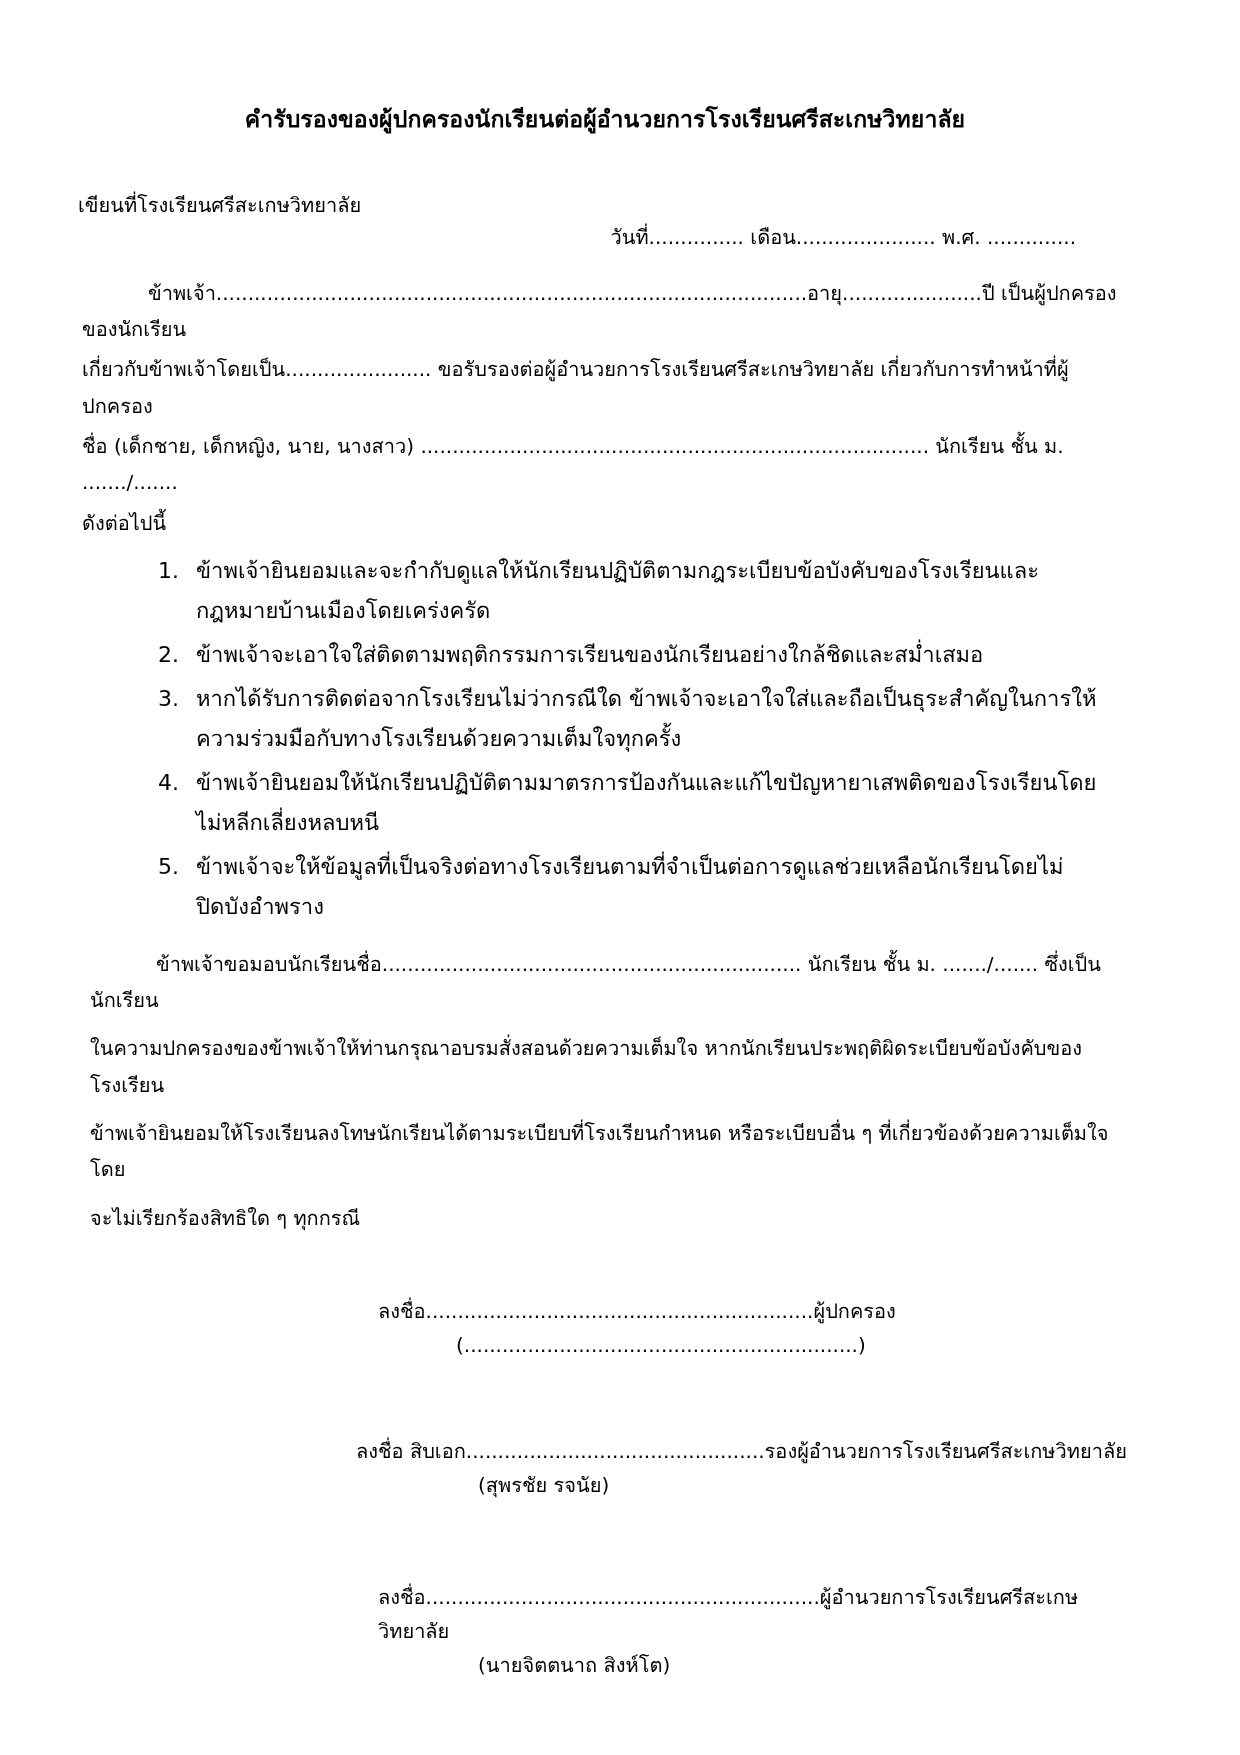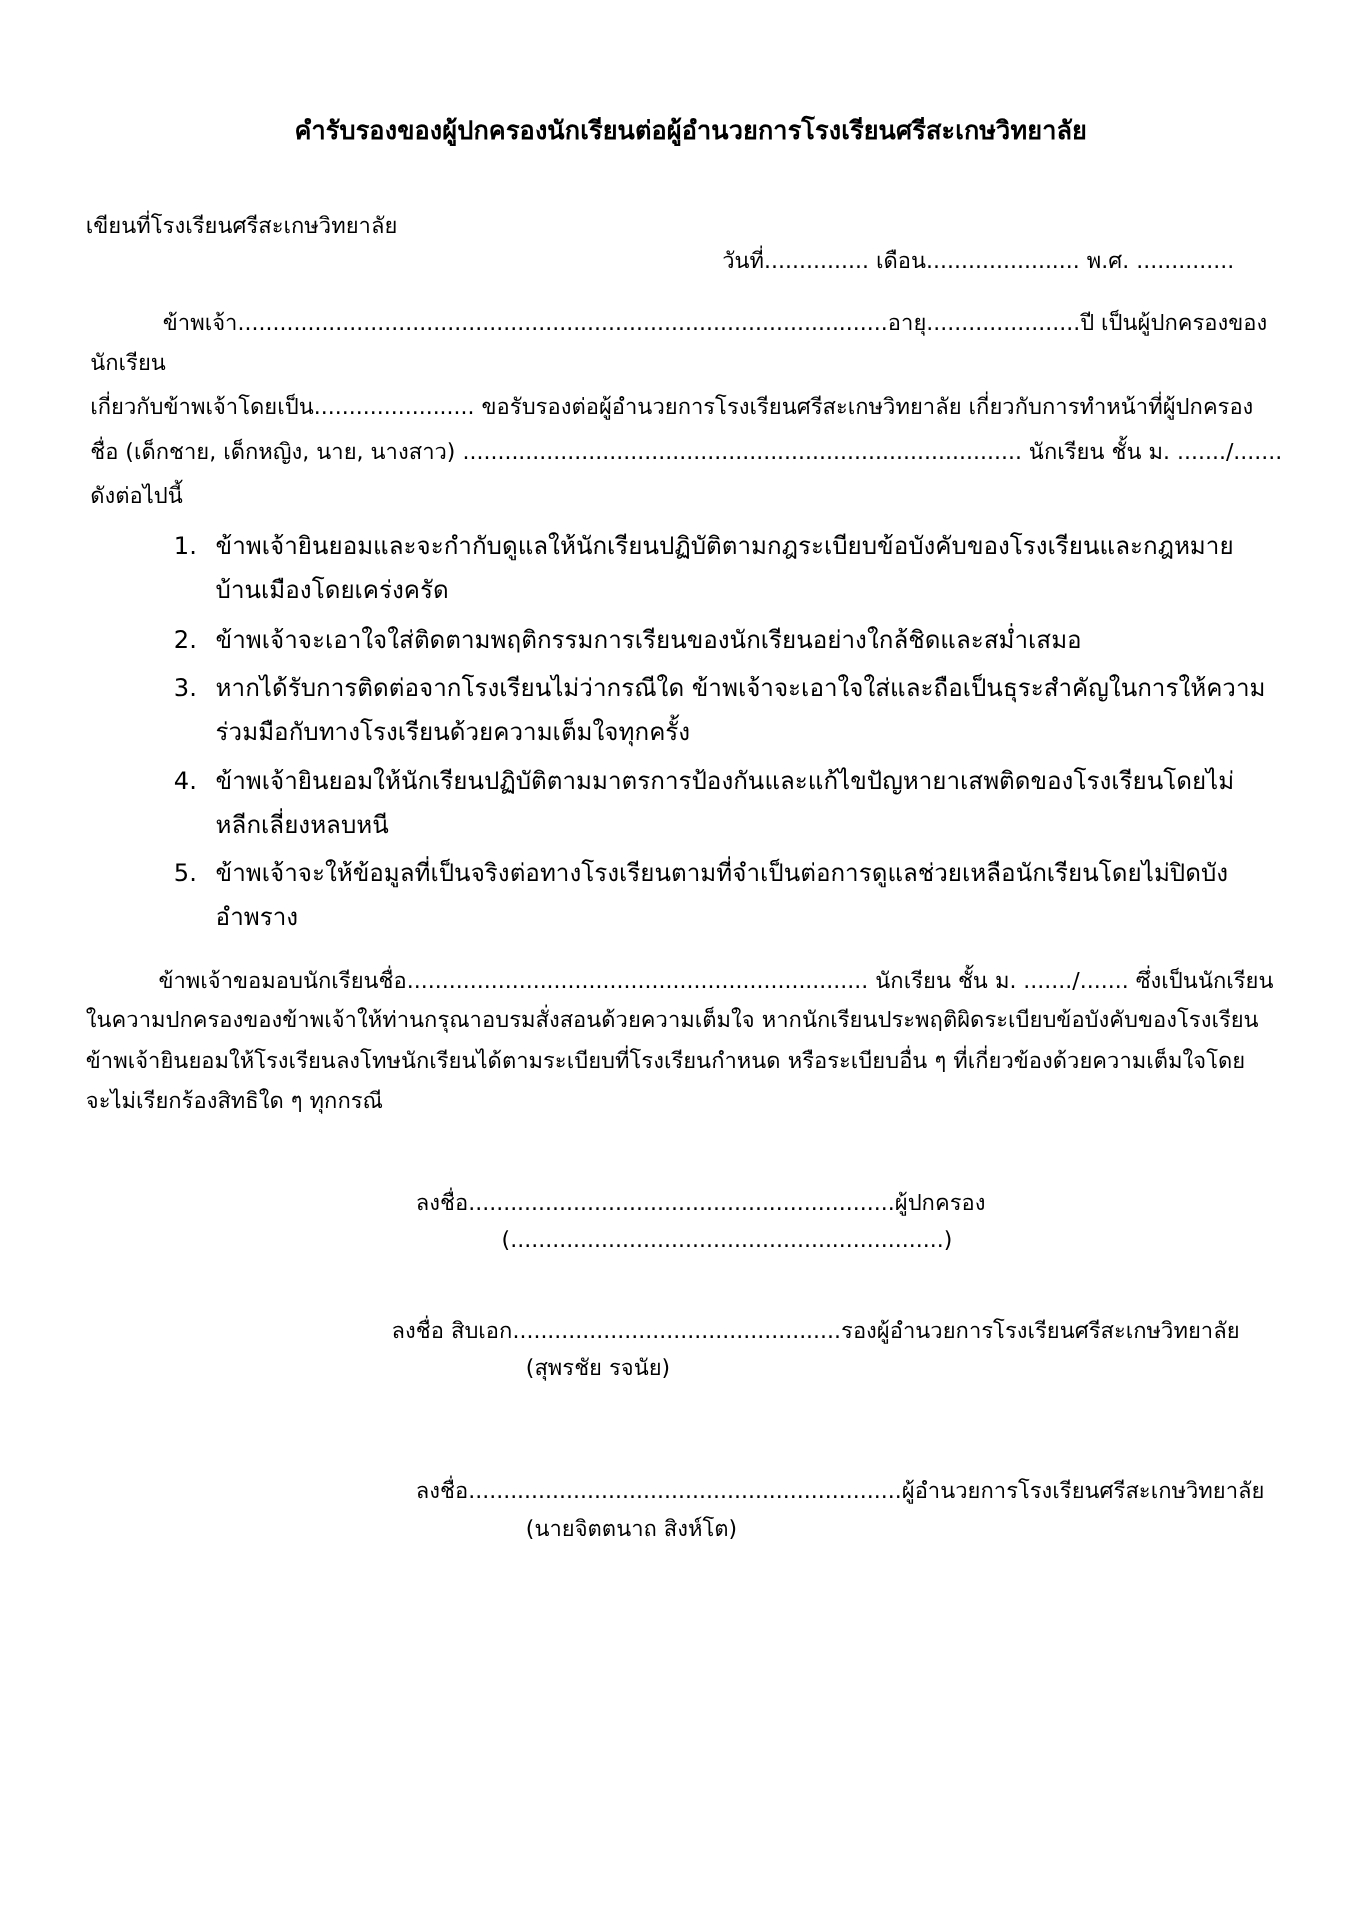--- a/index.html
+++ b/index.html
@@ -11,21 +11,21 @@
     width: 1240px;
     min-height: 1755px;
     font-family: "DejaVu Sans", "Liberation Sans", sans-serif;
     color: #000000;
     -webkit-font-smoothing: antialiased;
   }
   .page {
     width: 1240px;
     min-height: 1755px;
     box-sizing: border-box;
-    padding: 96px 62px 60px 78px;
+    padding: 96px 108px 60px 78px;
     position: relative;
   }
   .doc-title {
     text-align: center;
     font-size: 23px;
     font-weight: bold;
     letter-spacing: 0.1px;
     margin: 6px 0 0 0;
     line-height: 1.5;
   }
@@ -61,34 +61,35 @@
   }
   ol.clauses > li {
     margin-bottom: 4px;
     padding-left: 10px;
   }
   .closing-block {
     margin-top: 18px;
     font-size: 20px;
     line-height: 1.82;
   }
-  .closing-block p { margin: 0; }
+  .closing-block p { margin: 12px; }
   .sig-area {
     margin-top: 58px;
     font-size: 20px;
     line-height: 1.7;
   }
   .sig-line {
     padding-left: 300px;
   }
   .sig-name {
     padding-left: 378px;
   }
   .sig-line2 {
     padding-left: 278px;
+    margin-top: 24px;
   }
   .sig-name2 {
     padding-left: 400px;
   }
   .gap-lg { height: 48px; }
   .gap-xl { height: 78px; }
 </style>
 </head>
 <body>
 

